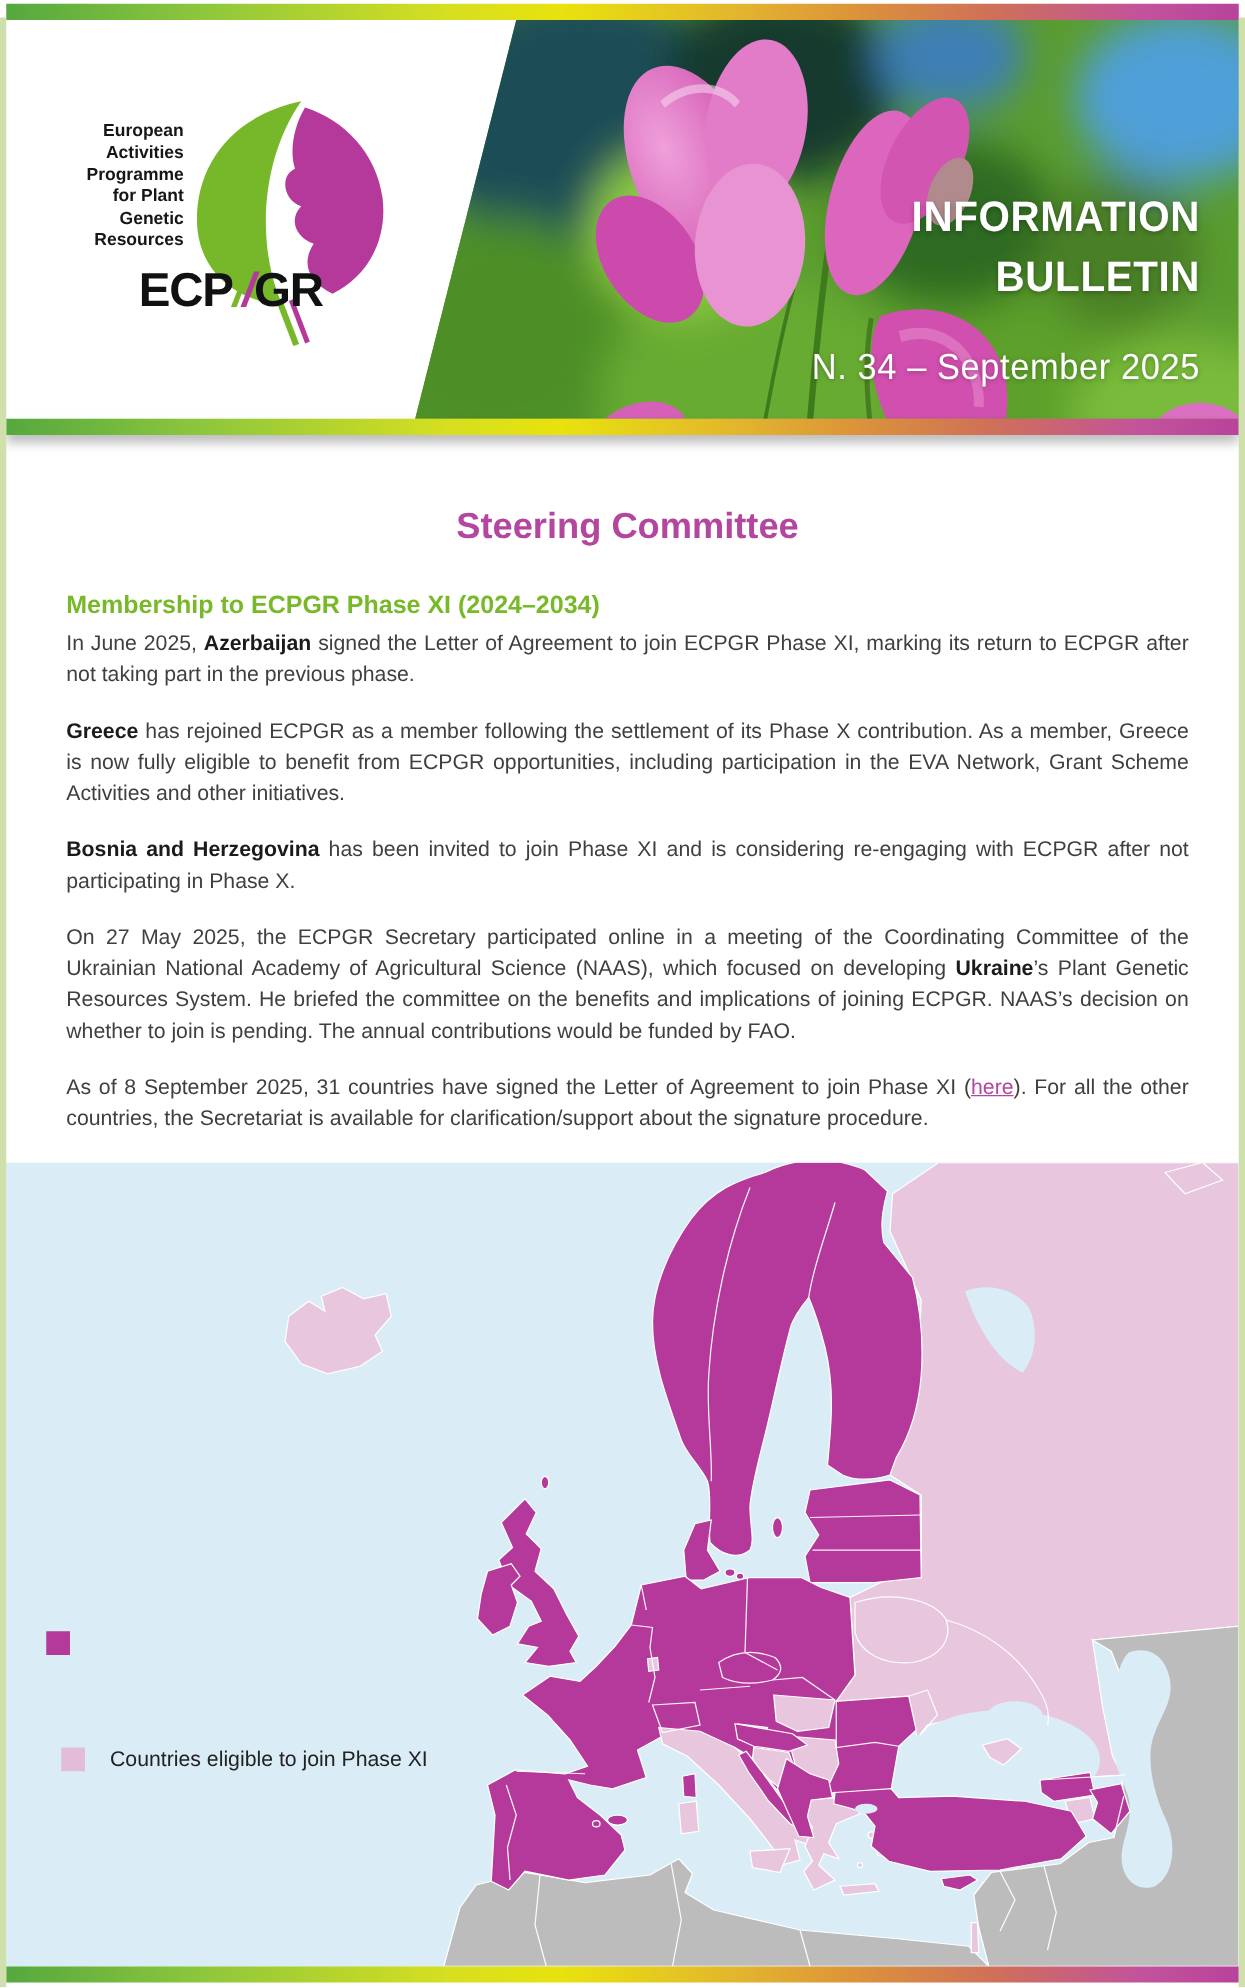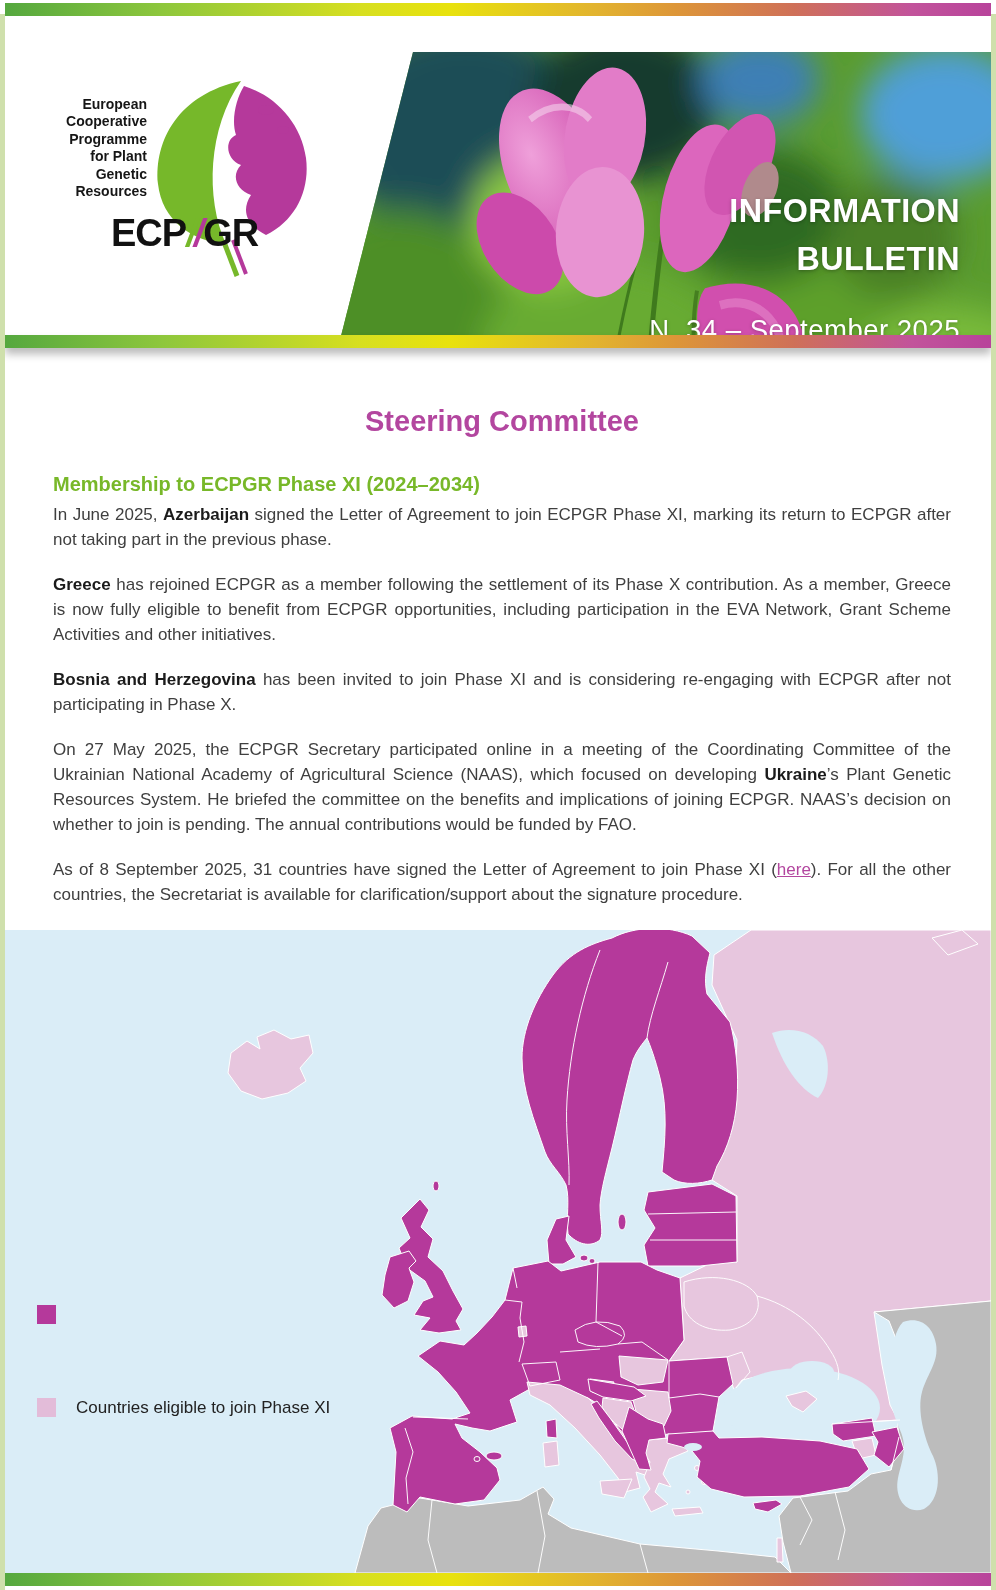--- a/index.html
+++ b/index.html
@@ -8,21 +8,21 @@
   .page { position:relative; width:996px; height:1590px; overflow:hidden; background:#fff; }
   .edge { position:absolute; top:14px; bottom:0; width:5px; background:#cfe0ac; z-index:50; }
   .edge.left { left:0; } .edge.right { right:0; }
   .card { position:absolute; left:5px; top:3px; width:986px; height:1585px; background:#fff; }
   .rainbar { height:13px; width:100%;
     background:linear-gradient(90deg,#55a83f 0%,#8ec73c 16%,#d7df20 36%,#e8e20d 45%,#e2b32f 60%,#dd9638 68%,#cf7058 80%,#c2539b 92%,#b8439b 100%); }
   .midbar { position:relative; z-index:6; box-shadow:0 6px 9px rgba(0,0,0,.28); }
   
   .header { position:relative; height:319px; background:#fff; overflow:hidden; }
   .photo { position:absolute; left:300px; top:0; width:691px; height:359px;
-    clip-path:polygon(108px 0, 100% 0, 100% 100%, 17px 100%);margin-top:36px; }
+    clip-path:polygon(108px 0, 100% 0, 100% 100%, 17px 100%); }
   .photo svg { width:100%; height:100%; display:block; }
   .phototext { position:absolute; right:36px; top:134px; text-align:right; color:#fff; z-index:5;
     text-shadow:0 1px 4px rgba(0,0,0,.28); }
   .phototext .big { font-size:34px; font-weight:bold; line-height:48px; letter-spacing:.5px;
     transform:scaleX(.95); transform-origin:right; }
   .phototext .issue { margin-top:32px; font-size:29px; font-weight:400; letter-spacing:.5px;
     transform:scaleX(.95); transform-origin:right; }
   .org-lines { position:absolute; left:50px; top:80px; width:92px; text-align:right;
     font-size:14px; font-weight:bold; color:#161616; line-height:17.4px; z-index:4; }
   .org-lines span { display:block; }
@@ -40,21 +40,21 @@
   .content p b { color:#1b1b1b; }
   a.inline-link { color:#b3469f; text-decoration:underline; cursor:pointer; }
   
   .mapsec { position:relative; height:643px; overflow:hidden; background:#daedf7; }
   .mapsec svg.eumap { position:absolute; inset:0; width:100%; height:100%; display:block; }
   .legend { position:absolute; left:32px; top:373px; z-index:8; color:#222; }
   .leg-item { display:flex; margin-bottom:0; }
   .leg-sq { width:19px; height:19px; flex:0 0 19px; margin-top:2px; }
   .leg-txt { margin-left:20px; font-size:17px; line-height:24px; }
   .leg-sub { font-size:15px; line-height:24px; color:#2a2a2a; }
-  .leg-item.second { margin-top:72px; }
+  .leg-item.second { margin-top:72px;margin-left:12px; }
   
   .c-mem { fill:#b5399b; stroke:#fff; stroke-width:1; }
   .c-eli { fill:#e7c6de; stroke:#fff; stroke-width:1; }
   .c-grey { fill:#bcbcbc; stroke:#fff; stroke-width:1; }
   .c-sea { fill:#daedf7; stroke:none; }
   .bline { fill:none; stroke:#fff; stroke-width:1; opacity:.95; }
 </style>
 </head>
 <body>
 
@@ -115,21 +115,21 @@
         </svg>
         <div class="phototext">
           <div class="big">INFORMATION</div>
           <div class="big">BULLETIN</div>
           <div class="issue">N. 34 – September 2025</div>
         </div>
       </div>
 
       <div class="org-lines">
         <span>European</span>
-        <span>Cooperative</span>
+        <span>Activities</span>
         <span>Programme</span>
         <span>for Plant</span>
         <span>Genetic</span>
         <span>Resources</span>
       </div>
       <svg class="logo-globe" width="178" height="200" viewBox="0 0 178 200">
         <circle cx="89" cy="83" r="80" fill="#ffffff"></circle>
         <path d="M 96,3 C 34,16 9,62 13,106 C 17,142 46,163 81,166 C 60,120 63,50 96,3 Z" fill="#76b82a"></path>
         <path d="M 99,8 C 131,18 156,45 161,80 C 165,112 151,142 121,157 C 101,147 96,132 106,117 C 91,112 86,97 96,87 C 81,82 79,62 91,57 C 86,42 91,21 99,8 Z" fill="#b5399b"></path>
         <ellipse cx="121" cy="32" rx="8" ry="5" fill="#b5399b"></ellipse>

